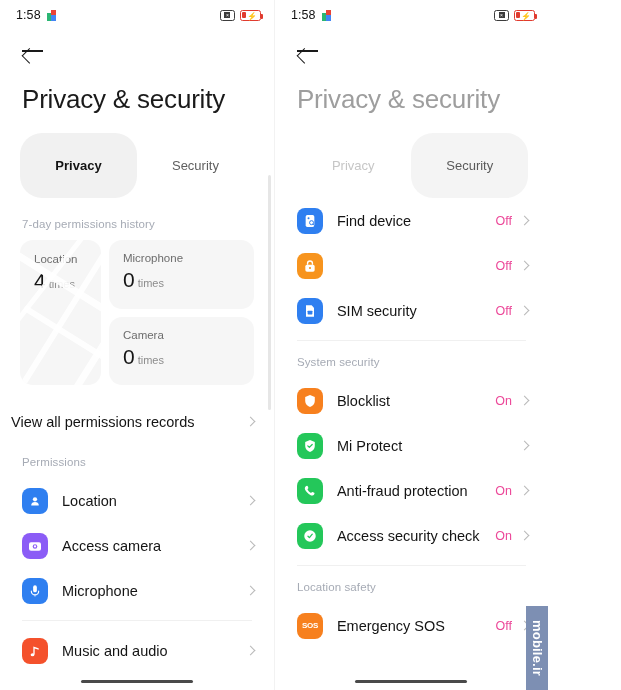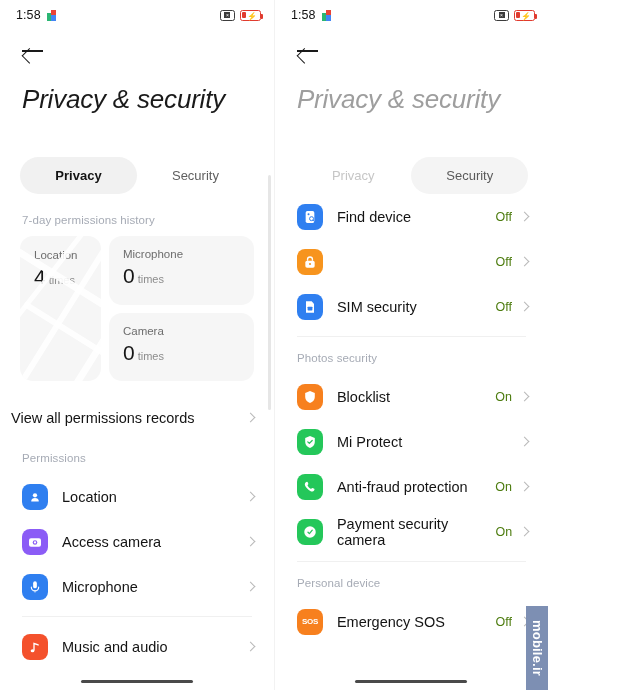--- a/index.html
+++ b/index.html
@@ -56,29 +56,29 @@
   }
   .back-arrow:after {
     content:""; position:absolute; left:0px; top:3.4px; width:9.5px; height:9.5px;
     border-left:1.7px solid #1a1a1a; border-bottom:1.7px solid #1a1a1a;
     transform:rotate(45deg); transform-origin:left bottom;
   }
 
   
   .page-title {
     font-size:26px; font-weight:400; color:#1a1a1a;
-    padding:14px 0 0 22px; letter-spacing:-.2px;font-style:italic;
+    padding:14px 0 0 22px; letter-spacing:-.2px;
   }
   .right .page-title { color:#9e9e9e; }
 
   
   .tabs { display:flex; margin:18px 20px 0 20px; gap:0; }
   .tab {
-    flex:1; text-align:center; font-size:13px; padding:11px 0;
-    border-radius:22px; color:#5f5f5f; cursor:pointer;margin-top:24px;
+    flex:1; text-align:center; font-size:13px; padding:25px 0;
+    border-radius:22px; color:#5f5f5f; cursor:pointer;
   }
   .tab.active { background:#f1f1f1; color:#141414; font-weight:600; }
   .right .tab { color:#c6c6c6; }
   .right .tab.active { background:#f4f4f4; color:#5a5a5a; font-weight:500; }
 
   
   .sec-label {
     font-size:11.5px; color:#a6abb5; padding:20px 0 10px 22px; letter-spacing:.1px;
   }
 
@@ -115,21 +115,21 @@
   .row {
     display:flex; align-items:center; height:45px; padding:0 20px 0 22px; cursor:pointer;
   }
   .row-plain { justify-content:space-between;padding-left:11px; }
   .row-title { font-size:14.5px; color:#141414; }
   .row .chev {
     margin-left:auto; width:7px; height:7px;
     border-right:1.4px solid #b8b8b8; border-top:1.4px solid #b8b8b8;
     transform:rotate(45deg);
   }
-  .row .status { font-size:12.5px; color:#4d7c0f; margin-left:auto; margin-right:9px; }
+  .row .status { font-size:12.5px; color:#ec4899; margin-left:auto; margin-right:9px; }
   .row .status + .chev { margin-left:0; }
 
   .divider { height:1px; background:#f0f0f0; margin:7px 22px 7px 22px; }
 
   
   .appicon {
     width:26px; height:26px; border-radius:8px; margin-right:14px;
     display:flex; align-items:center; justify-content:center; flex:0 0 26px;
     position:relative;
   }
@@ -360,21 +360,21 @@
             <rect x="8.4" y="11.5" width="7.2" height="5.6" rx="1" fill="#2f7ff0"></rect>
           </svg>
       </span>
       <span class="row-title">SIM security</span>
       <span class="status">Off</span>
       <span class="chev"></span>
     </div>
 
     <div class="divider"></div>
 
-    <div class="sec-label" style="padding-top:8px;">Photos security</div>
+    <div class="sec-label" style="padding-top:8px;">System security</div>
 
     <div class="row">
       <span class="appicon" style="background:#f7801e">
         <svg width="16" height="16" viewBox="0 0 24 24">
             <path d="M12 3l7.2 3v6c0 4.2-3 7.6-7.2 9-4.2-1.4-7.2-4.8-7.2-9V6z" fill="#fff"></path>
           </svg>
       </span>
       <span class="row-title">Blocklist</span>
       <span class="status">On</span>
       <span class="chev"></span>
@@ -403,28 +403,28 @@
       <span class="chev"></span>
     </div>
 
     <div class="row">
       <span class="appicon" style="background:#24c75a">
         <svg width="16" height="16" viewBox="0 0 24 24">
             <circle cx="12" cy="12" r="8.6" fill="#fff"></circle>
             <path d="M9 12.3l2.1 2.1 4.3-5.2" stroke="#24c75a" stroke-width="1.9" fill="none" stroke-linecap="round" stroke-linejoin="round"></path>
           </svg>
       </span>
-      <span class="row-title">Payment security camera</span>
+      <span class="row-title">Access security check</span>
       <span class="status">On</span>
       <span class="chev"></span>
     </div>
 
     <div class="divider"></div>
 
-    <div class="sec-label" style="padding-top:8px;">Personal device</div>
+    <div class="sec-label" style="padding-top:8px;">Location safety</div>
 
 
     <div class="row">
       <span class="appicon" style="background:#f7801e">
         <span class="sos-txt">SOS</span>
       </span>
       <span class="row-title">Emergency SOS</span>
       <span class="status">Off</span>
       <span class="chev"></span>
     </div>

